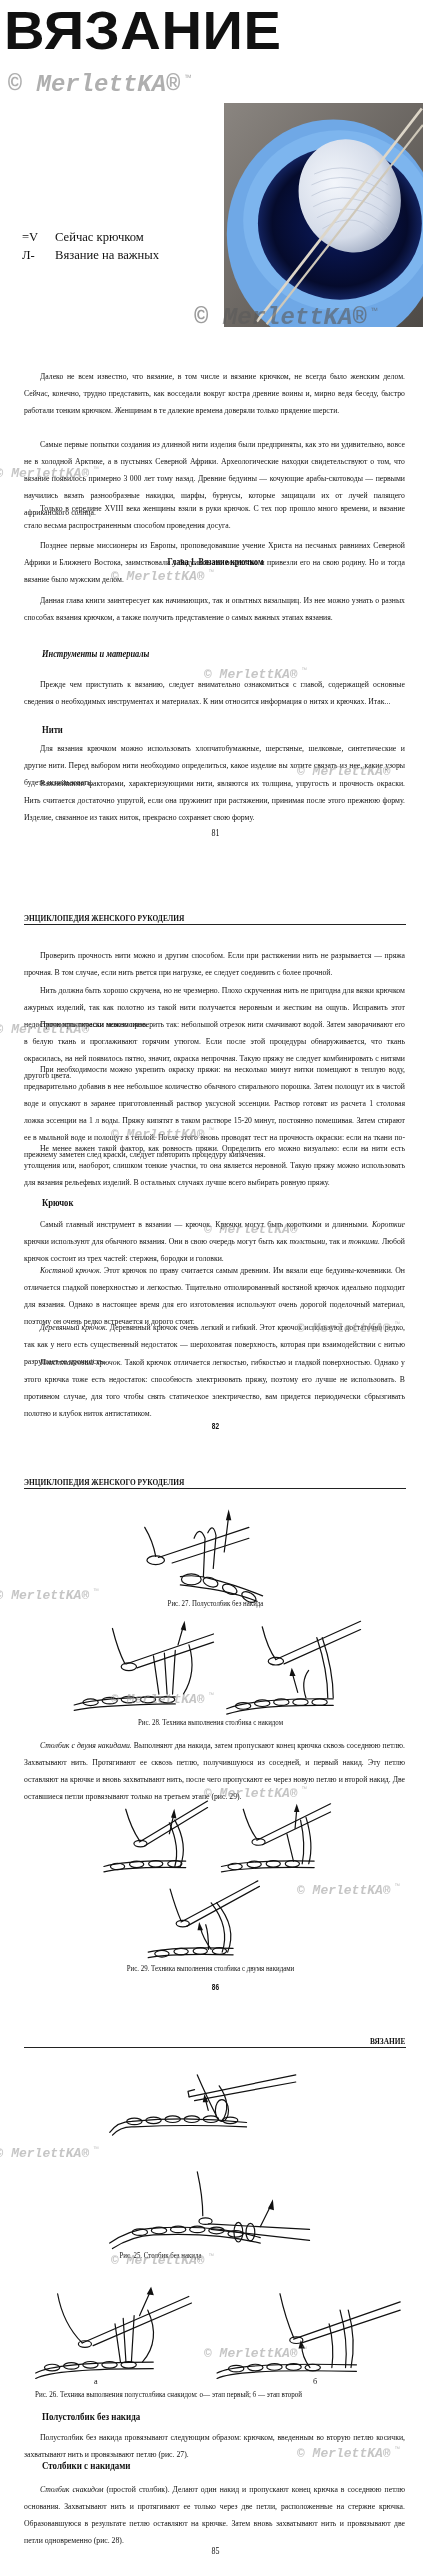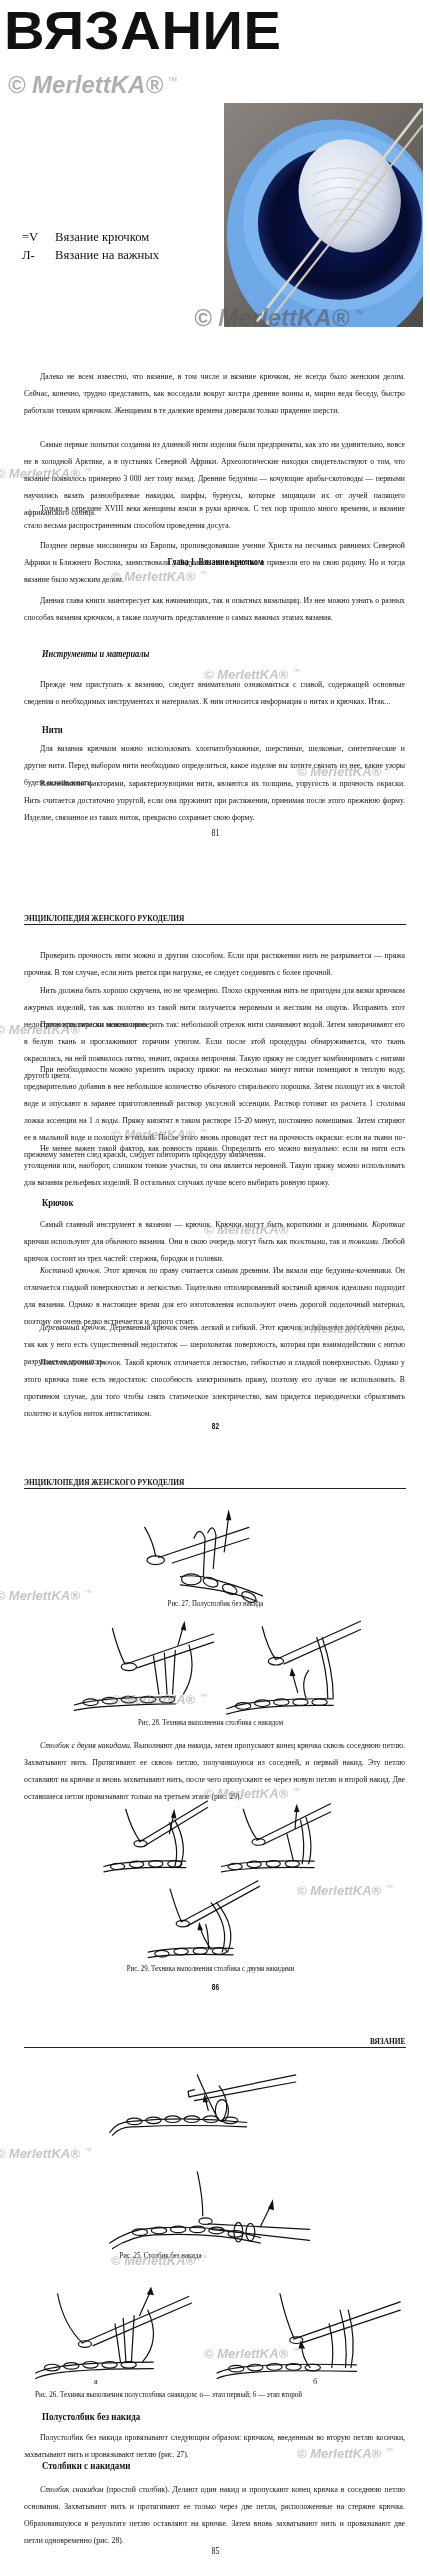--- a/index.html
+++ b/index.html
@@ -7,21 +7,21 @@
   .abs { position: absolute; }
   .edge { position: absolute; right: 0.5px; width: 0.5px; background: #bbb; }
 
   .big-title { left: 4.4px; top: 3.3px; font-family: "Liberation Sans", "DejaVu Sans", sans-serif; font-weight: 700; font-size: 53px; letter-spacing: 0.5px; line-height: 55px; transform: scaleX(1.06); transform-origin: left top; }
   .legend { left: 22px; top: 229px; font-size: 12.6px; line-height: 17.5px; }
   .legend div { white-space: nowrap; }
   .legend .sym { display: inline-block; width: 33px; }
 
   .photo { left: 224px; top: 103px; width: 199px; height: 224px; overflow: hidden; background: #6f6a64; }
 
-  .wm { position: absolute; font-family: Liberation Sans, sans-serif; font-style: italic; font-weight: 700; color: rgba(150,150,150,0.55); font-size: 16.4px; white-space: nowrap; pointer-events: none; }
+  .wm { position: absolute; font-family: Liberation Mono, monospace; font-style: italic; font-weight: 700; color: rgba(150,150,150,0.55); font-size: 16.4px; white-space: nowrap; pointer-events: none; }
   .wm .tm { font-style: normal; font-weight: 400; font-size: 7.7px; vertical-align: super; margin-left: 4.4px; }
   .wm.large { font-size: 24px; color: rgba(110,110,110,0.55); }
   .wm.large .tm { font-size: 10px; }
 
   .p { position: absolute; left: 23.5px; width: 382px; font-size: 9px; line-height: 17px; text-align: justify; text-indent: 18.6px; margin: 0; transform: scaleX(0.86); transform-origin: left top; width: 443px; }
   .p i { font-style: italic; }
   .h-center { position: absolute; left: 0; width: 431px; text-align: center; font-weight: 700; font-size: 9.3px; transform: scaleX(0.86); }
   .h-sub { position: absolute; left: 42px; font-weight: 700; font-size: 10px; transform: scaleX(0.86); transform-origin: left top; }
   .h-ital { position: absolute; left: 42px; font-weight: 700; font-style: italic; font-size: 9.3px; transform: scaleX(0.9); transform-origin: left top; }
   .pagenum { position: absolute; left: 0; width: 431px; text-align: center; font-size: 10px; transform: scaleX(0.8); }
@@ -40,21 +40,21 @@
 <body>
 
 <div class="edge" style="top:0;height:887px"></div>
 <div class="edge" style="top:896px;height:1325px"></div>
 
 <div class="abs big-title">ВЯЗАНИЕ</div>
 
 <div class="wm large" style="left:7.7px;top:71px"><span>© MerlettKA®</span><span class="tm">™</span></div>
 
 <div class="abs legend">
-  <div><span class="sym">=V</span><span>Вязание крючком</span></div>
+  <div><span class="sym">=V</span><span>Сейчас крючком</span></div>
   <div><span class="sym">Л-</span><span>Вязание на важных</span></div>
 </div>
 
 <div class="abs photo">
   <svg width="199" height="224" viewBox="0 0 364 410">
     <defs>
       <radialGradient id="bowlIn" cx="50%" cy="50%" r="55%">
         <stop offset="0%" stop-color="#0b1b63"></stop>
         <stop offset="75%" stop-color="#050b2c"></stop>
         <stop offset="100%" stop-color="#1a2f7a"></stop>

